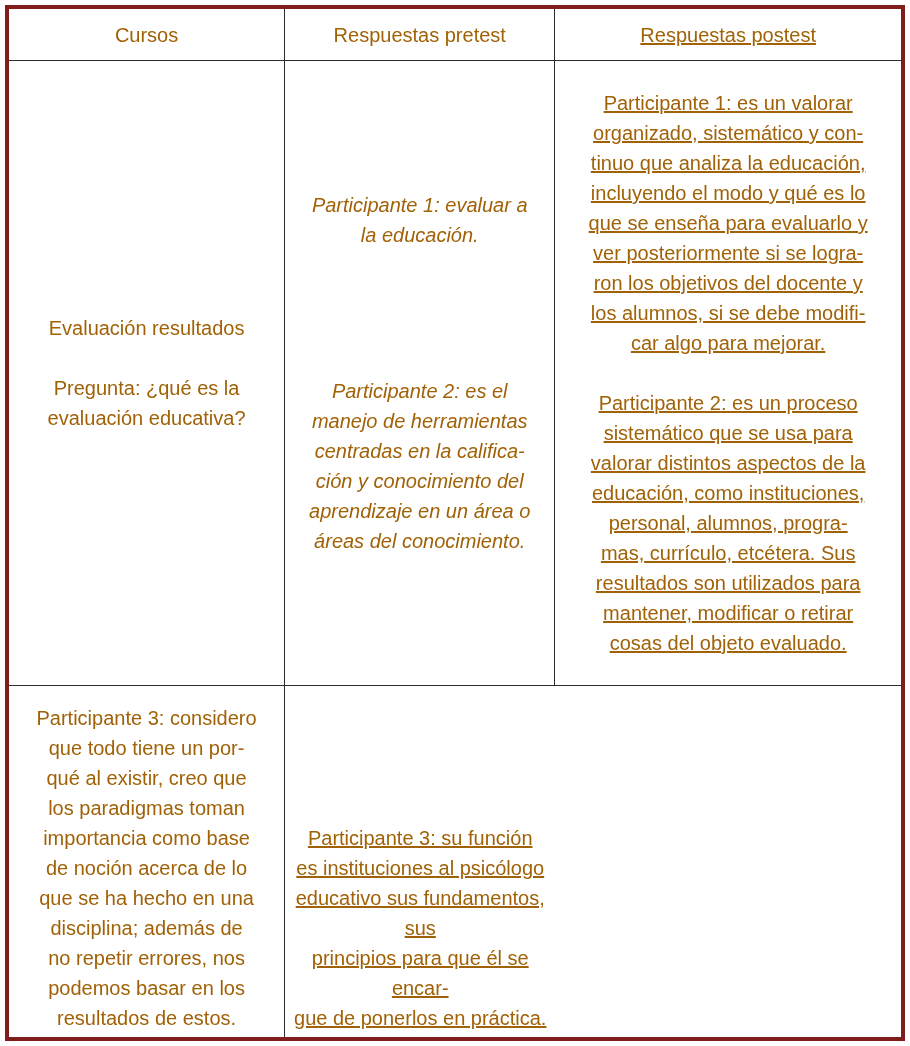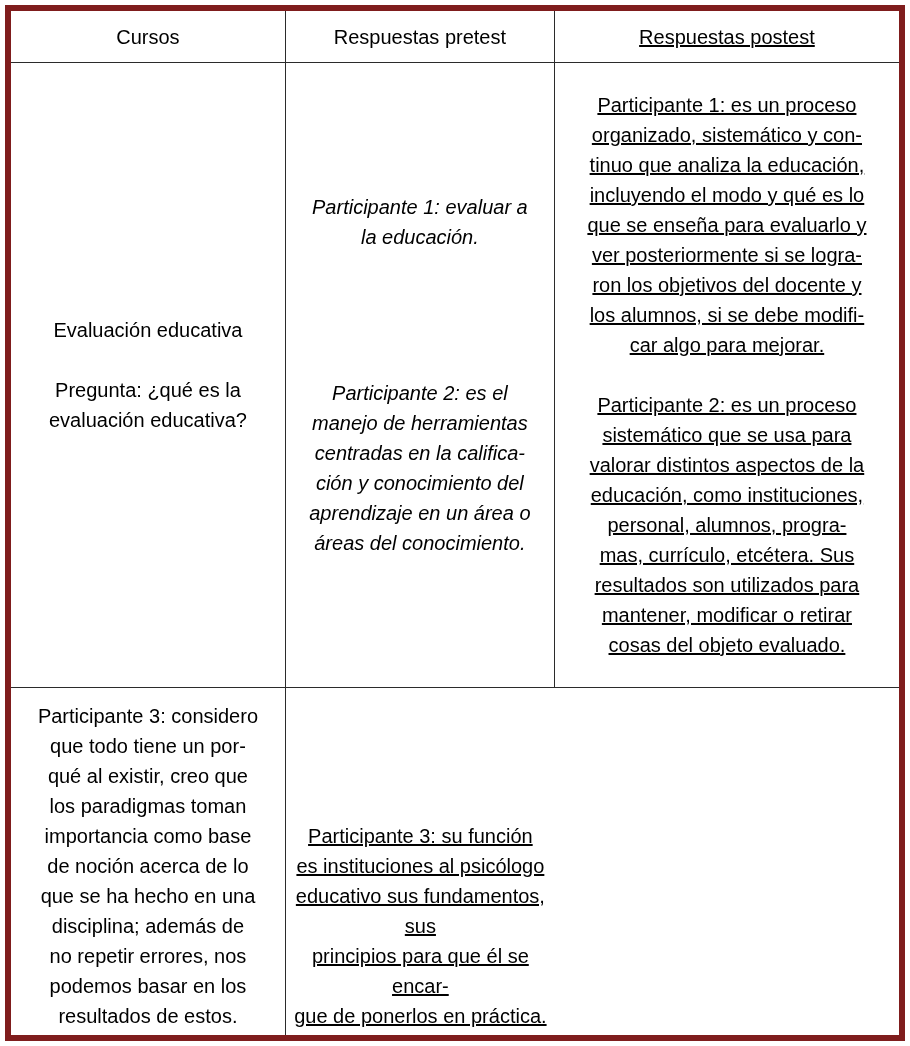--- a/index.html
+++ b/index.html
@@ -12,25 +12,25 @@
     width: 910px;
     height: 1046px;
     box-sizing: border-box;
     padding: 5px;
     background: #ffffff;
   }
   .table {
     width: 100%;
     height: 100%;
     box-sizing: border-box;
-    border: 6px solid #7f1d1d;
+    border: 4px solid #7f1d1d;
     display: grid;
     grid-template-columns: 278fr 272fr 348fr;
     grid-template-rows: 52px 625px auto;
-    color: #000000;
+    color: #a16207;
   }
   .cell {
     box-sizing: border-box;
     border-right: 1px solid #2b2b2b;
     border-bottom: 1px solid #2b2b2b;
     display: flex;
     flex-direction: column;
     align-items: center;
     justify-content: center;
     text-align: center;
@@ -61,36 +61,36 @@
       <p>Cursos</p>
     </div>
     <div class="cell header-cell">
       <p>Respuestas pretest</p>
     </div>
     <div class="cell header-cell last-col">
       <p>Respuestas postest</p>
     </div>
 
     <div class="cell gap-line">
-      <p>Evaluación educativa</p>
+      <p>Evaluación resultados</p>
       <p>Pregunta: ¿qué es la
 evaluación educativa?</p>
     </div>
     <div class="cell spread">
       <p>Participante 1: evaluar a
 la educación.</p>
       <p>Participante 2: es el
 manejo de herramientas
 centradas en la califica-
 ción y conocimiento del
 aprendizaje en un área o
 áreas del conocimiento.</p>
     </div>
     <div class="cell gap-line last-col">
-      <p>Participante 1: es un proceso
+      <p>Participante 1: es un valorar
 organizado, sistemático y con-
 tinuo que analiza la educación,
 incluyendo el modo y qué es lo
 que se enseña para evaluarlo y
 ver posteriormente si se logra-
 ron los objetivos del docente y
 los alumnos, si se debe modifi-
 car algo para mejorar.</p>
       <p>Participante 2: es un proceso
 sistemático que se usa para

